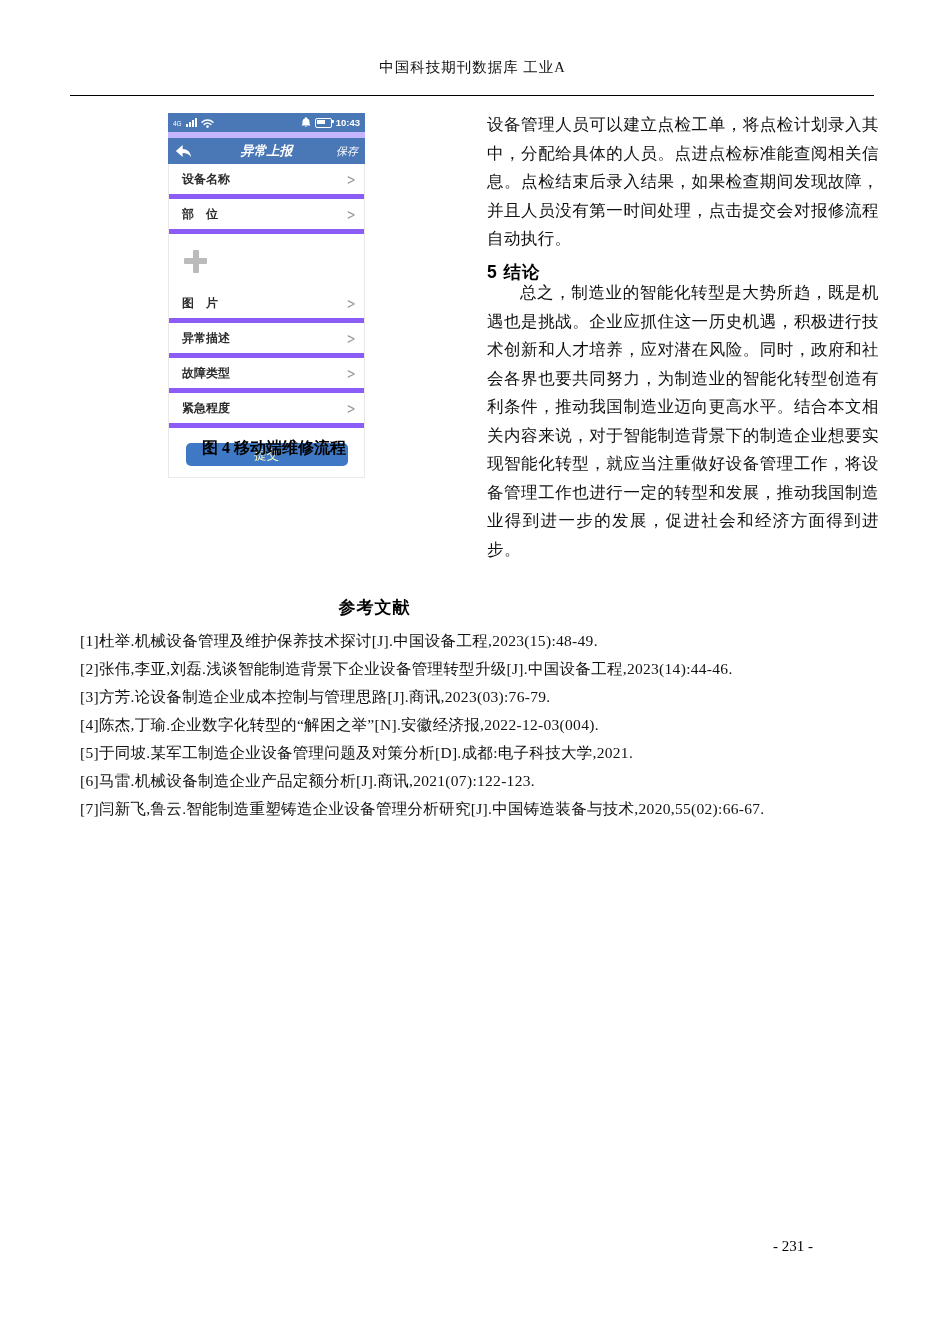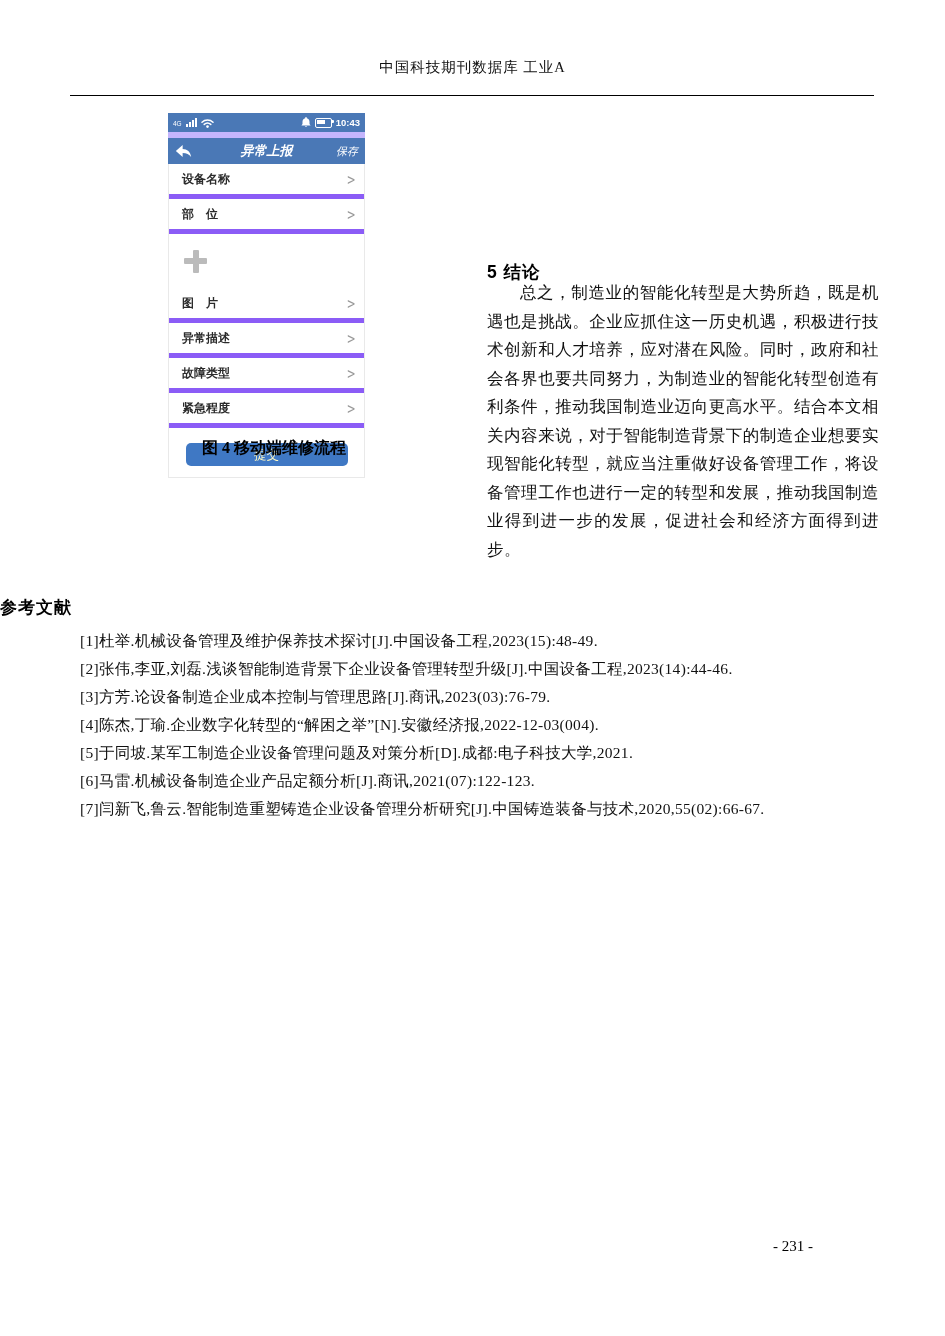--- a/index.html
+++ b/index.html
@@ -80,21 +80,21 @@
   .rc-p2{left:487px;top:279px;}
   .indent{text-indent:2em;}
   .section-heading{
     position:absolute;left:487px;top:260px;
     font-family:"Liberation Sans","DejaVu Sans",sans-serif;
     font-weight:bold;font-size:17.5px;color:#000;letter-spacing:1px;
   }
 
   
   .refs-heading{
-    position:absolute;top:596px;left:0;width:749px;text-align:left;
+    position:absolute;top:596px;left:0;width:749px;text-align:center;
     font-family:"Liberation Sans","DejaVu Sans",sans-serif;
     font-weight:bold;font-size:17px;color:#000;letter-spacing:1px;
   }
   .refs{
     position:absolute;top:627px;left:80px;width:810px;
     font-size:15.5px;line-height:28px;letter-spacing:0.3px;color:#111;
   }
   .refs .ref-item{white-space:nowrap;}
 
   
@@ -184,20 +184,21 @@
       </div>
       <div class="p-submit-wrap">
         <button class="submit-btn">提交</button>
       </div>
     </div>
   </div>
 
   <div class="figure-caption">图 4  移动端维修流程</div>
 
 
+  <div class="body-text rc-p1">设备管理人员可以建立点检工单，将点检计划录入其中，分配给具体的人员。点进点检标准能查阅相关信息。点检结束后录入结果，如果检查期间发现故障，并且人员没有第一时间处理，点击提交会对报修流程自动执行。</div>
   <div class="section-heading">5 结论</div>
   <div class="body-text rc-p2 indent">总之，制造业的智能化转型是大势所趋，既是机遇也是挑战。企业应抓住这一历史机遇，积极进行技术创新和人才培养，应对潜在风险。同时，政府和社会各界也要共同努力，为制造业的智能化转型创造有利条件，推动我国制造业迈向更高水平。结合本文相关内容来说，对于智能制造背景下的制造企业想要实现智能化转型，就应当注重做好设备管理工作，将设备管理工作也进行一定的转型和发展，推动我国制造业得到进一步的发展，促进社会和经济方面得到进步。</div>
 
   <div class="refs-heading">参考文献</div>
   <div class="refs">
     <div class="ref-item">[1]杜举.机械设备管理及维护保养技术探讨[J].中国设备工程,2023(15):48-49.</div>
     <div class="ref-item">[2]张伟,李亚,刘磊.浅谈智能制造背景下企业设备管理转型升级[J].中国设备工程,2023(14):44-46.</div>
     <div class="ref-item">[3]方芳.论设备制造企业成本控制与管理思路[J].商讯,2023(03):76-79.</div>
     <div class="ref-item">[4]陈杰,丁瑜.企业数字化转型的“解困之举”[N].安徽经济报,2022-12-03(004).</div>
     <div class="ref-item">[5]于同坡.某军工制造企业设备管理问题及对策分析[D].成都:电子科技大学,2021.</div>

